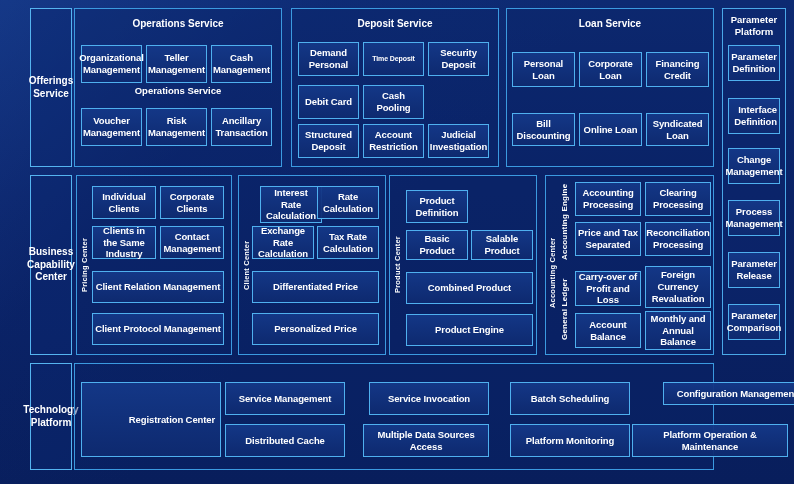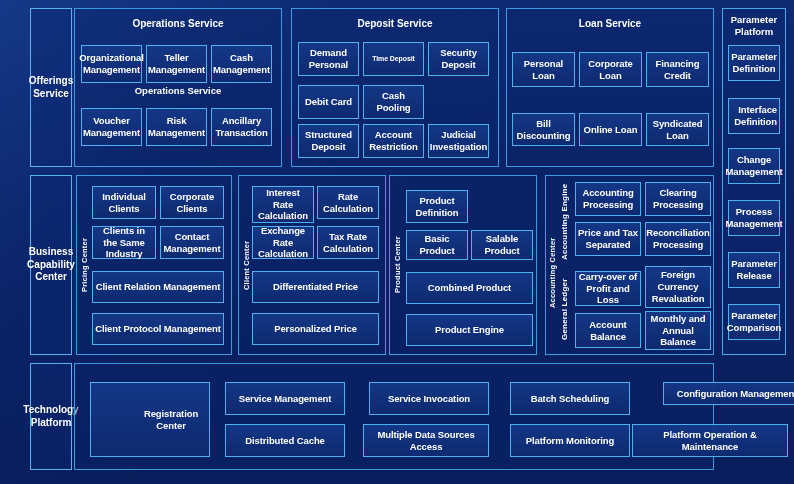--- a/index.html
+++ b/index.html
@@ -181,21 +181,21 @@
 
   <div class="cell" style="left:92px; top:226px; width:64px; height:33px;">Clients in the Same Industry</div>
   <div class="cell" style="left:160px; top:226px; width:64px; height:33px;">Contact Management</div>
 
   <div class="cell" style="left:92px; top:271px; width:132px; height:32px;">Client Relation Management</div>
   <div class="cell" style="left:92px; top:313px; width:132px; height:32px;">Client Protocol Management</div>
 
   <div class="group" style="left:238px; top:175px; width:148px; height:180px;"></div>
   <div class="vlabel" style="left:240px; top:205px; width:12px; height:120px;">Client Center</div>
 
-  <div class="cell" style="left:252px; top:186px; width:62px; height:37px;">Interest Rate Calculation</div>
+  <div class="cell" style="left:260px; top:186px; width:62px; height:37px;">Interest Rate Calculation</div>
   <div class="cell" style="left:317px; top:186px; width:62px; height:33px;">Rate Calculation</div>
 
   <div class="cell" style="left:252px; top:226px; width:62px; height:33px;">Exchange Rate Calculation</div>
   <div class="cell" style="left:317px; top:226px; width:62px; height:33px;">Tax Rate Calculation</div>
 
   <div class="cell" style="left:252px; top:271px; width:127px; height:32px;">Differentiated Price</div>
   <div class="cell" style="left:252px; top:313px; width:127px; height:32px;">Personalized Price</div>
 
   <div class="group" style="left:389px; top:175px; width:148px; height:180px;"></div>
   <div class="vlabel" style="left:391px; top:205px; width:12px; height:120px;">Product Center</div>
@@ -227,21 +227,21 @@
 
   <div class="lane" style="left:30px; top:363px; width:42px; height:107px;">
     <span>
       <span>Technology</span><br>
       <span>Platform</span>
     </span>
   </div>
 
   <div class="group" style="left:74px; top:363px; width:640px; height:107px;"></div>
 
-  <div class="cell" style="left:90px; top:382px; width:120px; height:75px;padding-left:44px;">Registration Center</div>
+  <div class="cell" style="left:81px; top:382px; width:140px; height:75px;padding-left:44px;">Registration Center</div>
 
   <div class="cell" style="left:225px; top:382px; width:120px; height:33px;">Service Management</div>
   <div class="cell" style="left:225px; top:424px; width:120px; height:33px;">Distributed Cache</div>
 
   <div class="cell" style="left:369px; top:382px; width:120px; height:33px;">Service Invocation</div>
   <div class="cell" style="left:363px; top:424px; width:126px; height:33px;">Multiple Data Sources Access</div>
 
   <div class="cell" style="left:510px; top:382px; width:120px; height:33px;">Batch Scheduling</div>
   <div class="cell" style="left:510px; top:424px; width:120px; height:33px;">Platform Monitoring</div>
 

